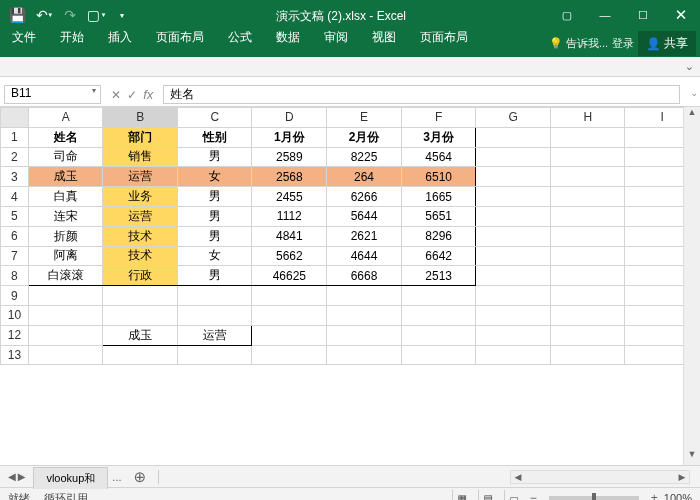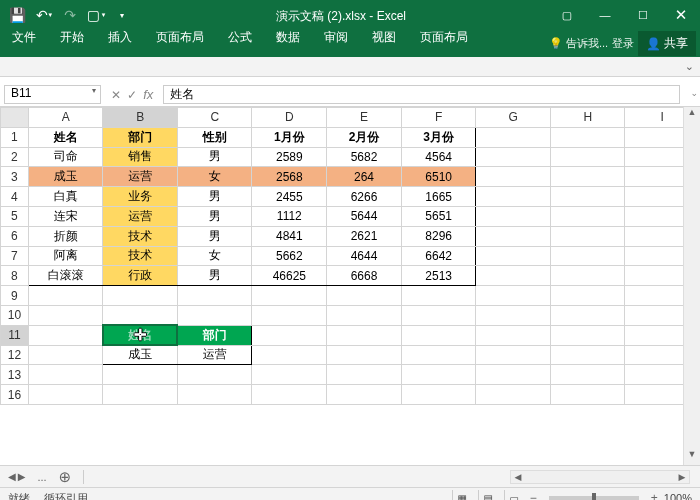--- a/index.html
+++ b/index.html
@@ -173,21 +173,21 @@
       <td></td>
           <td></td>
           <td></td>
     </tr>
     <tr>
           <th class="row-hdr">2</th>
       <td class="thick-left">司命</td>
       <td class="dept-col">销售</td>
       <td>男</td>
       <td>2589</td>
-      <td>5682</td>
+      <td>8225</td>
       <td class="thick-right">4564</td>
       <td></td>
           <td></td>
           <td></td>
     </tr>
     <tr class="hl-row">
           <th class="row-hdr">3</th>
       <td class="hl thick-left">成玉</td>
       <td class="hl-dept">运营</td>
       <td class="hl">女</td>
@@ -276,57 +276,33 @@
           <td></td>
           <td></td>
           <td></td>
           <td></td>
           <td></td>
           <td></td>
           <td></td>
           <td></td>
         </tr>
     <tr>
-          <th class="row-hdr sel">11</th>
-      <td></td>
-      <td class="mini-header thick-top thick-left active-cell"><span style="opacity:0.6">姓名</span><span class="plus-icon">✛</span></td>
-      <td class="mini-header thick-top thick-right">部门</td>
-      <td></td>
-          <td></td>
-          <td></td>
-          <td></td>
-          <td></td>
-          <td></td>
-    </tr>
-    <tr>
           <th class="row-hdr">12</th>
       <td></td>
       <td class="thick-bottom thick-left">成玉</td>
       <td class="thick-bottom thick-right">运营</td>
       <td></td>
           <td></td>
           <td></td>
           <td></td>
           <td></td>
           <td></td>
     </tr>
     <tr>
           <th class="row-hdr">13</th>
-          <td></td>
-          <td></td>
-          <td></td>
-          <td></td>
-          <td></td>
-          <td></td>
-          <td></td>
-          <td></td>
-          <td></td>
-        </tr>
-    <tr>
-          <th class="row-hdr">16</th>
           <td></td>
           <td></td>
           <td></td>
           <td></td>
           <td></td>
           <td></td>
           <td></td>
           <td></td>
           <td></td>
         </tr>
@@ -336,20 +312,21 @@
     <div class="right-vbar-btn">▲</div>
     <div style="position:absolute;bottom:0;width:100%;" class="right-vbar-btn">▼</div>
   </div>
 </div>
 
 <div class="sheet-tabs">
   <div class="tab-nav">
       <span>◀</span>
       <span>▶</span>
     </div>
+  <div class="sheet-tab inactive"><span class="sheet-tab-text">vlookup和</span></div>
   <div class="tab-more">...</div>
   <div class="new-sheet">⊕</div>
   <div style="width:4px;border-left:1px solid #ccc;height:14px;margin:0 4px;"></div>
   <div class="hscroll">
     <div class="hscroll-track">
       <div class="hscroll-btn">◀</div>
       <div style="flex:1"></div>
       <div class="hscroll-btn">▶</div>
     </div>
   </div>

